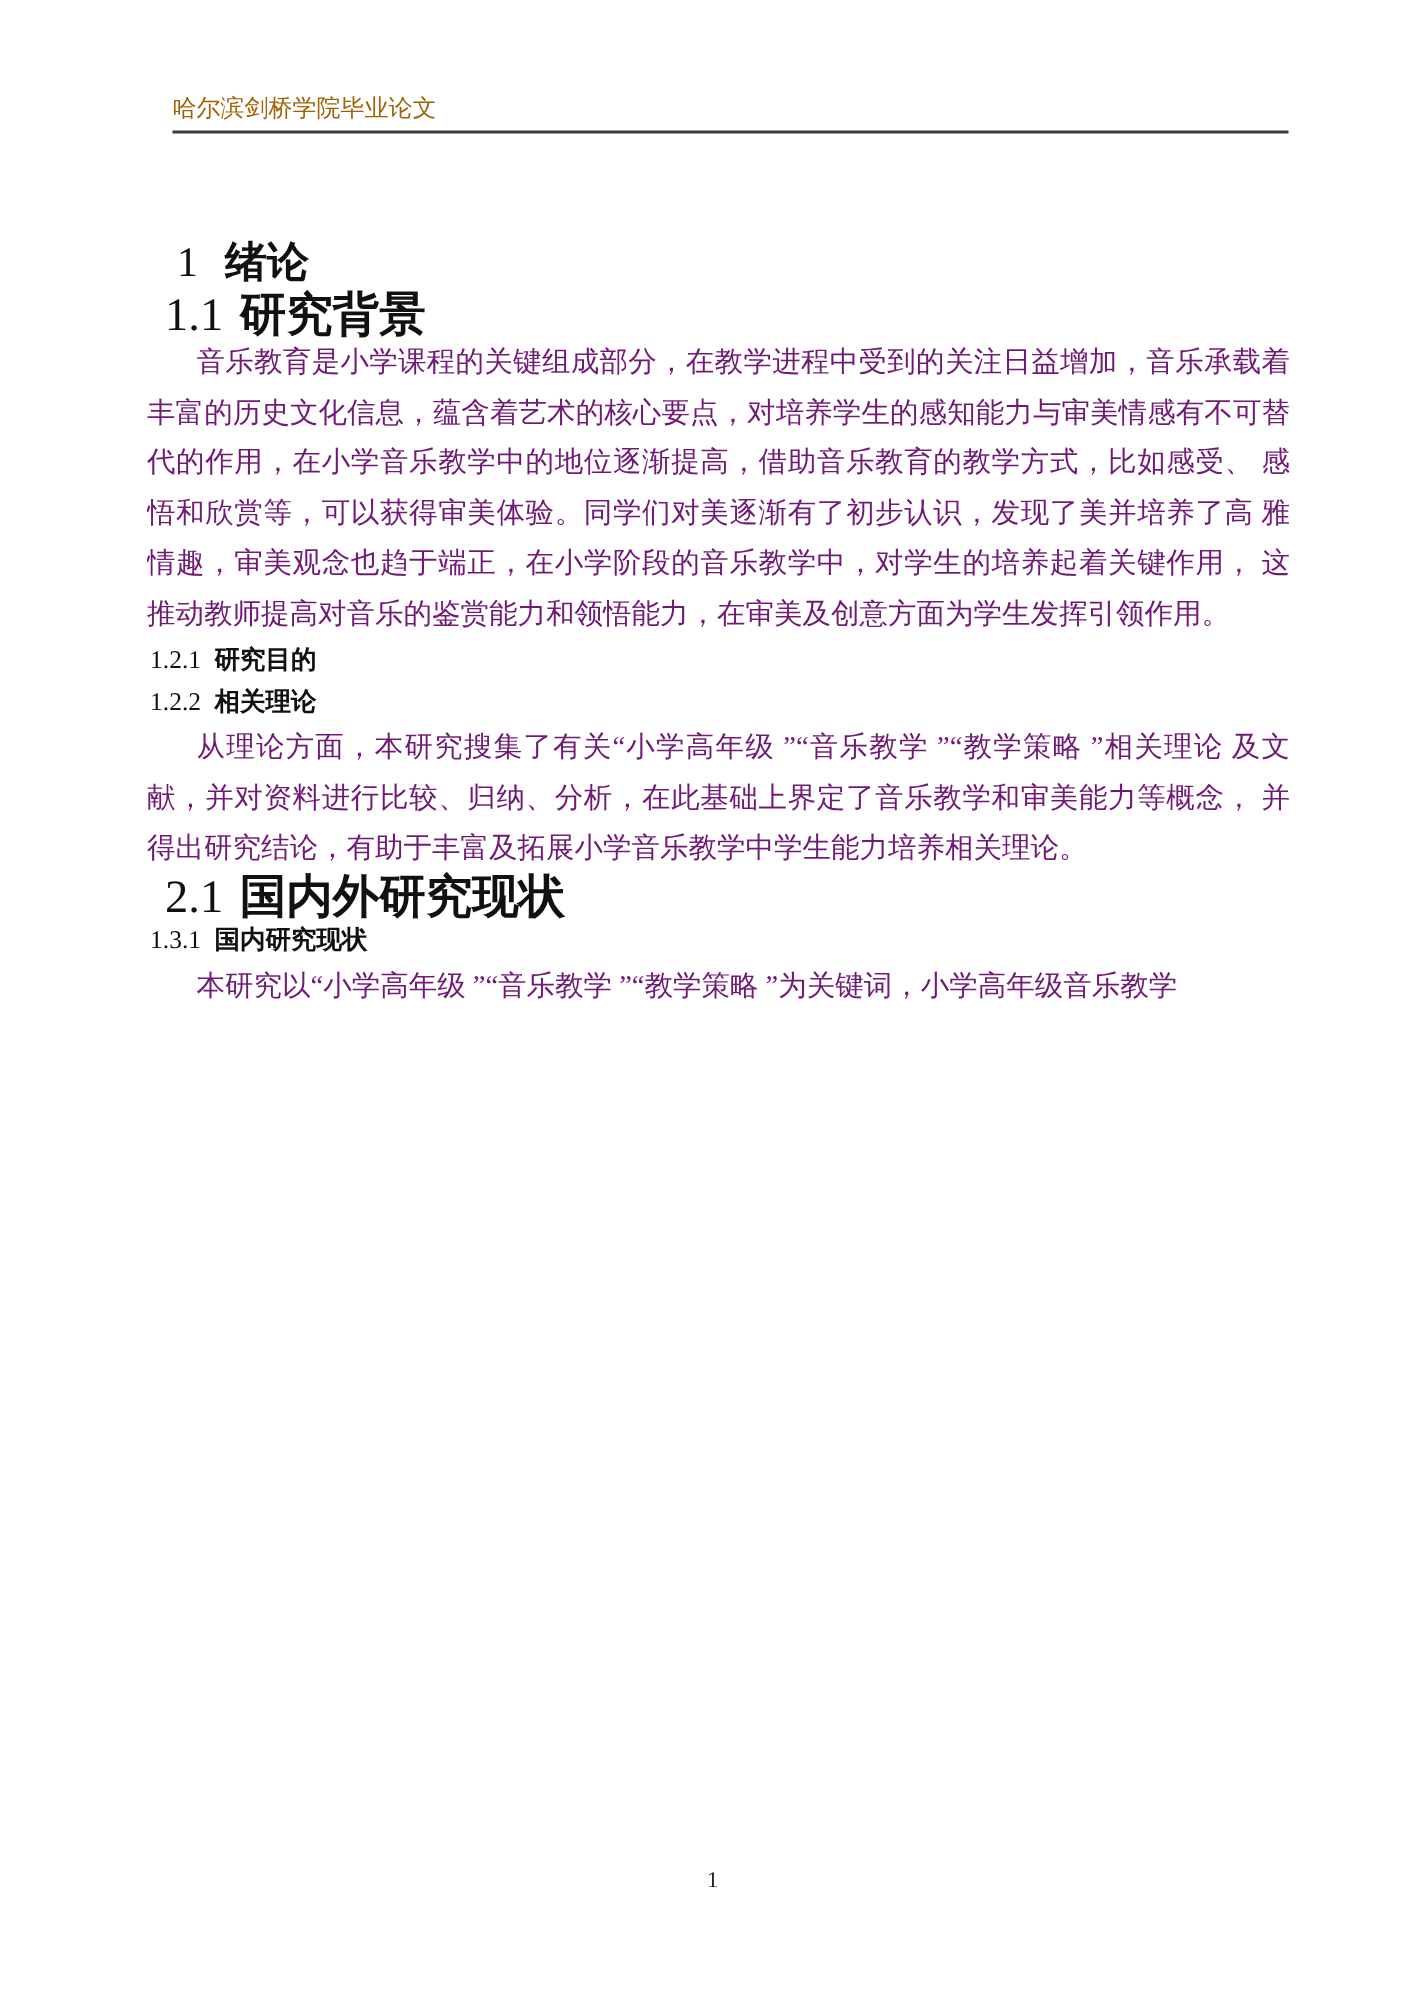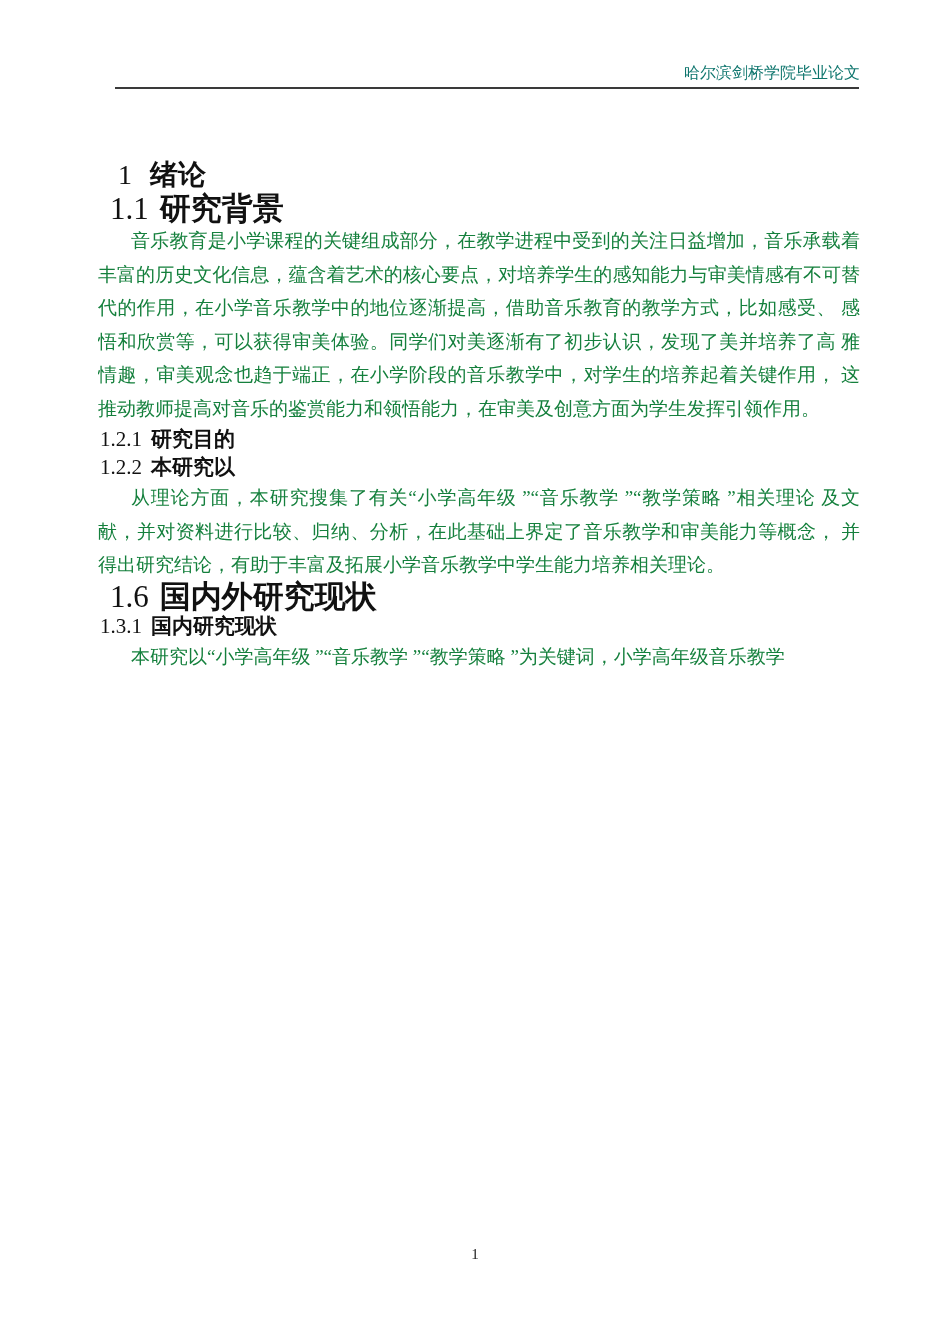--- a/index.html
+++ b/index.html
@@ -10,24 +10,24 @@
     background: #ffffff;
     color: #111111;
     font-family: "Liberation Serif", serif;
     overflow: hidden;
   }
   .running-head {
     position: absolute;
     top: 62px;
     left: 115px;
     width: 745px;
-    text-align: right;
+    text-align: left;
     font-size: 16px;
     line-height: 22px;
-    color: #0f766e;
+    color: #a16207;
   }
   .header-rule {
     position: absolute;
     top: 87px;
     left: 115px;
     width: 744px;
     height: 0;
     border-top: 2px solid #3a3a3a;
   }
   .content {
@@ -54,33 +54,33 @@
   h1.chapter .h-num { margin-right: 18px; }
   h2.sec {
     margin: 0 0 0 12px;
     font-size: 31px;
     line-height: 30px;
     font-weight: 400;
   }
   h2.sec .h-num { margin-right: 11px; }
   h3.subsec {
     margin: 0 0 0 2px;
-    font-size: 21px;
+    font-size: 17px;
     line-height: 28px;
     font-weight: 400;
   }
   h3.subsec .h-num { margin-right: 9px; }
   p.body-para {
     margin: 0;
     font-size: 19px;
     line-height: 33.5px;
     text-align: justify;
     text-justify: inter-ideograph;
     text-indent: 33px;
-    color: #15803d;
+    color: #701a75;
   }
   
   .mt-h2-11  { margin-top: 54px; }
   .mt-p-11   { margin-top: 14px; text-indent: 50px; }
   .mt-h2-12  { margin-top: 2px; }
   .mt-h3-121 { margin-top: 18px; }
   .mt-p-121  { margin-top: 14px; }
   .mt-h3-122 { margin-top: 3px; }
   .mt-p-122a { margin-top: 14px; font-family: Liberation Serif, serif; }
   .mt-p-122b { margin-top: -4px; }
@@ -124,28 +124,28 @@
 
     <p class="body-para mt-p-11">音乐教育是小学课程的关键组成部分，在教学进程中受到的关注日益增加，音乐承载着丰富的历史文化信息，蕴含着艺术的核心要点，对培养学生的感知能力与审美情感有不可替代的作用，在小学音乐教学中的地位逐渐提高，借助音乐教育的教学方式，比如感受、 感悟和欣赏等，可以获得审美体验。同学们对美逐渐有了初步认识，发现了美并培养了高 雅情趣，审美观念也趋于端正，在小学阶段的音乐教学中，对学生的培养起着关键作用， 这推动教师提高对音乐的鉴赏能力和领悟能力，在审美及创意方面为学生发挥引领作用。</p>
 
 
     <h3 class="subsec mt-h3-121">
       <span class="h-num">1.2.1</span><span class="h-title">研究目的</span>
     </h3>
 
 
     <h3 class="subsec mt-h3-122">
-      <span class="h-num">1.2.2</span><span class="h-title">本研究以</span>
+      <span class="h-num">1.2.2</span><span class="h-title">相关理论</span>
     </h3>
 
     <p class="body-para mt-p-122a">从理论方面，本研究搜集了有关“小学高年级 ”“音乐教学 ”“教学策略 ”相关理论 及文献，并对资料进行比较、归纳、分析，在此基础上界定了音乐教学和审美能力等概念， 并得出研究结论，有助于丰富及拓展小学音乐教学中学生能力培养相关理论。</p>
 
 
     <h2 class="sec mt-h2-13">
-      <span class="h-num">1.6</span><span class="h-title">国内外研究现状</span>
+      <span class="h-num">2.1</span><span class="h-title">国内外研究现状</span>
     </h2>
 
     <h3 class="subsec mt-h3-131">
       <span class="h-num">1.3.1</span><span class="h-title">国内研究现状</span>
     </h3>
 
     <p class="body-para para-tight">本研究以“小学高年级 ”“音乐教学 ”“教学策略 ”为关键词，小学高年级音乐教学</p>
 
   </div>
 

